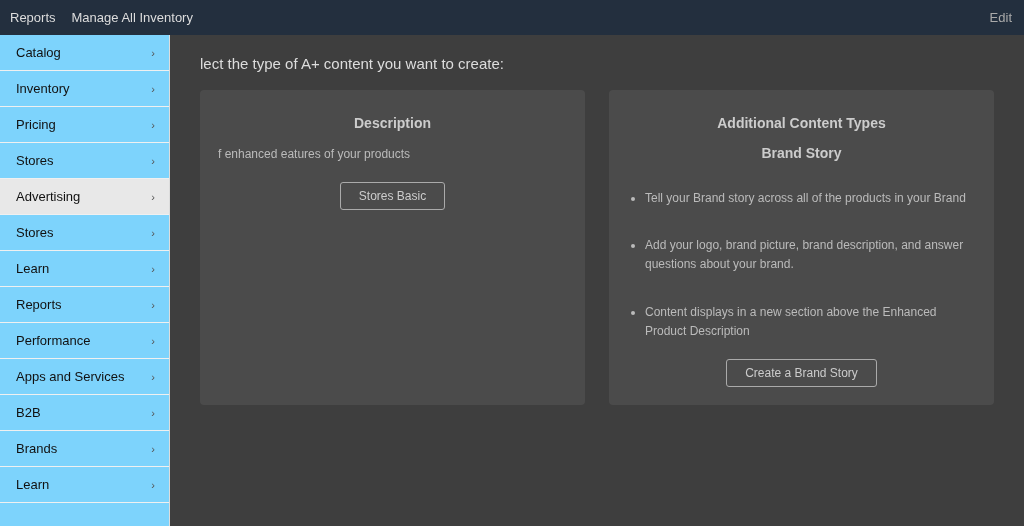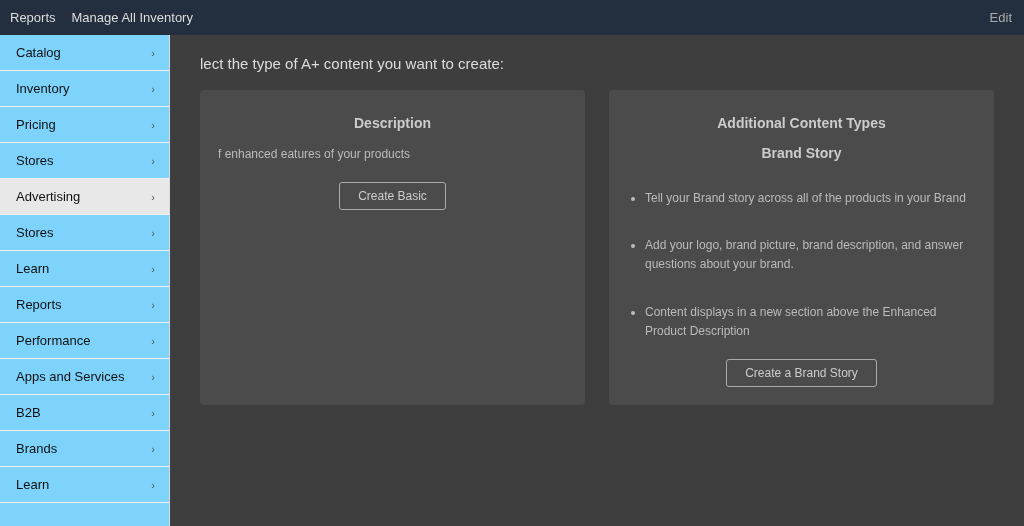--- a/index.html
+++ b/index.html
@@ -245,21 +245,21 @@
     <div class="content-overlay"></div>
     <div class="content-visible">
       <div class="select-type-text">lect the type of A+ content you want to create:</div>
       <div class="content-columns">
 
         <div class="content-col">
           <div class="col-header">Description</div>
           <div class="description-text">f enhanced
 eatures of your
 products</div>
-          <button class="create-btn">Create Basic</button>
+          <button class="create-btn">Stores Basic</button>
         </div>
 
         <div class="content-col">
           <div class="col-header">Additional Content Types</div>
           <div class="brand-story-title">Brand Story</div>
           <ul class="bullet-list">
             <li>Tell your Brand story across all of the products in your Brand</li>
             <li>Add your logo, brand picture, brand description, and answer questions about your brand.</li>
             <li>Content displays in a new section above the Enhanced Product Description</li>
           </ul>

